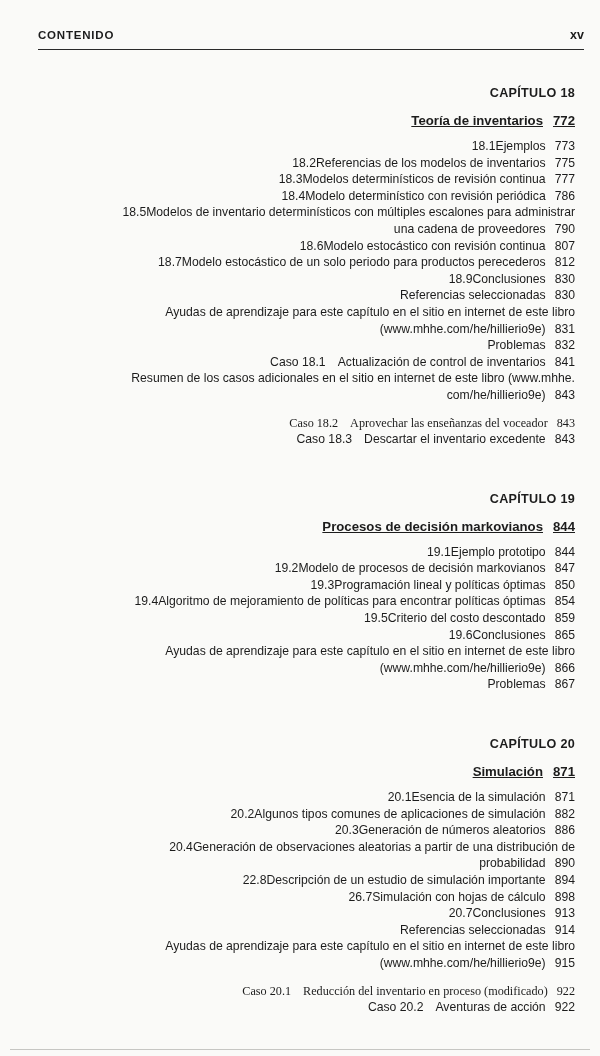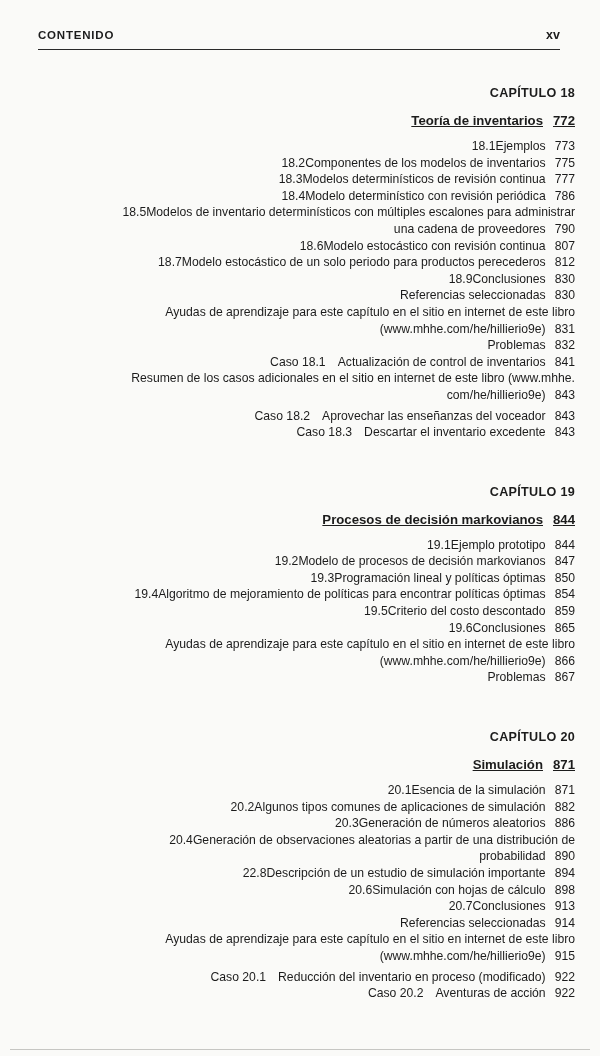--- a/index.html
+++ b/index.html
@@ -14,21 +14,21 @@
     height: 1056px;
     background: #fafaf8;
     color: #1c1c1c;
     overflow: hidden;
     box-sizing: border-box;
   }
   .page-header {
     position: absolute;
     top: 28px;
     left: 38px;
-    right: 40px;
+    right: 16px;
     display: flex;
     justify-content: space-between;
     align-items: baseline;
     border-bottom: 1.5px solid #2a2a2a;
     padding-bottom: 7px;
   }
   .running-head {
     font-size: 11.5px;
     font-weight: 700;
     letter-spacing: 0.8px;
@@ -69,21 +69,21 @@
     min-width: 27px;
   }
   .num.caso {
     min-width: 0;
     margin-right: 12px;
   }
   .entry.indent-1 { padding-left: 27px; }
   .entry.cont { padding-left: 27px; }
   .pg { margin-left: 9px; }
   
-  .entry.cont + .entry.indent-1 { margin-top: 4px; }
+  .entry.cont + .entry.indent-1 { margin-top: 11px; font-family: Liberation Serif, serif; }
   .page-bottom-edge {
     position: absolute;
     left: 10px;
     right: 10px;
     bottom: 6px;
     border-top: 1px solid #c6c6c3;
   }
 </style>
 </head>
 <body>
@@ -93,21 +93,21 @@
     <span class="running-head">CONTENIDO</span>
     <span class="folio">xv</span>
   </div>
 
   <div class="toc-content">
       <section class="chapter-block">
         <div class="chapter-label">CAPÍTULO 18</div>
         <div class="chapter-title"><span class="txt">Teoría de inventarios</span><span class="pg">772</span></div>
         <div class="entries">
           <div class="entry"><span class="num">18.1</span><span class="txt">Ejemplos</span><span class="pg">773</span></div>
-          <div class="entry"><span class="num">18.2</span><span class="txt">Componentes de los modelos de inventarios</span><span class="pg">775</span></div>
+          <div class="entry"><span class="num">18.2</span><span class="txt">Referencias de los modelos de inventarios</span><span class="pg">775</span></div>
           <div class="entry"><span class="num">18.3</span><span class="txt">Modelos determinísticos de revisión continua</span><span class="pg">777</span></div>
           <div class="entry"><span class="num">18.4</span><span class="txt">Modelo determinístico con revisión periódica</span><span class="pg">786</span></div>
           <div class="entry"><span class="num">18.5</span><span class="txt">Modelos de inventario determinísticos con múltiples escalones para administrar</span></div>
           <div class="entry cont"><span class="txt">una cadena de proveedores</span><span class="pg">790</span></div>
           <div class="entry"><span class="num">18.6</span><span class="txt">Modelo estocástico con revisión continua</span><span class="pg">807</span></div>
           <div class="entry"><span class="num">18.7</span><span class="txt">Modelo estocástico de un solo periodo para productos perecederos</span><span class="pg">812</span></div>
           <div class="entry"><span class="num">18.9</span><span class="txt">Conclusiones</span><span class="pg">830</span></div>
           <div class="entry"><span class="txt">Referencias seleccionadas</span><span class="pg">830</span></div>
           <div class="entry"><span class="txt">Ayudas de aprendizaje para este capítulo en el sitio en internet de este libro</span></div>
           <div class="entry cont"><span class="txt">(www.mhhe.com/he/hillierio9e)</span><span class="pg">831</span></div>
@@ -137,21 +137,21 @@
       <section class="chapter-block">
         <div class="chapter-label">CAPÍTULO 20</div>
         <div class="chapter-title"><span class="txt">Simulación</span><span class="pg">871</span></div>
         <div class="entries">
           <div class="entry"><span class="num">20.1</span><span class="txt">Esencia de la simulación</span><span class="pg">871</span></div>
           <div class="entry"><span class="num">20.2</span><span class="txt">Algunos tipos comunes de aplicaciones de simulación</span><span class="pg">882</span></div>
           <div class="entry"><span class="num">20.3</span><span class="txt">Generación de números aleatorios</span><span class="pg">886</span></div>
           <div class="entry"><span class="num">20.4</span><span class="txt">Generación de observaciones aleatorias a partir de una distribución de</span></div>
           <div class="entry cont"><span class="txt">probabilidad</span><span class="pg">890</span></div>
           <div class="entry"><span class="num">22.8</span><span class="txt">Descripción de un estudio de simulación importante</span><span class="pg">894</span></div>
-          <div class="entry"><span class="num">20.6</span><span class="txt">Simulación con hojas de cálculo</span><span class="pg">898</span></div>
+          <div class="entry"><span class="num">26.7</span><span class="txt">Simulación con hojas de cálculo</span><span class="pg">898</span></div>
           <div class="entry"><span class="num">20.7</span><span class="txt">Conclusiones</span><span class="pg">913</span></div>
           <div class="entry"><span class="txt">Referencias seleccionadas</span><span class="pg">914</span></div>
           <div class="entry"><span class="txt">Ayudas de aprendizaje para este capítulo en el sitio en internet de este libro</span></div>
           <div class="entry cont"><span class="txt">(www.mhhe.com/he/hillierio9e)</span><span class="pg">915</span></div>
           <div class="entry indent-1"><span class="num caso">Caso 20.1</span><span class="txt">Reducción del inventario en proceso (modificado)</span><span class="pg">922</span></div>
           <div class="entry indent-1"><span class="num caso">Caso 20.2</span><span class="txt">Aventuras de acción</span><span class="pg">922</span></div>
         </div>
       </section>
     </div>
 

